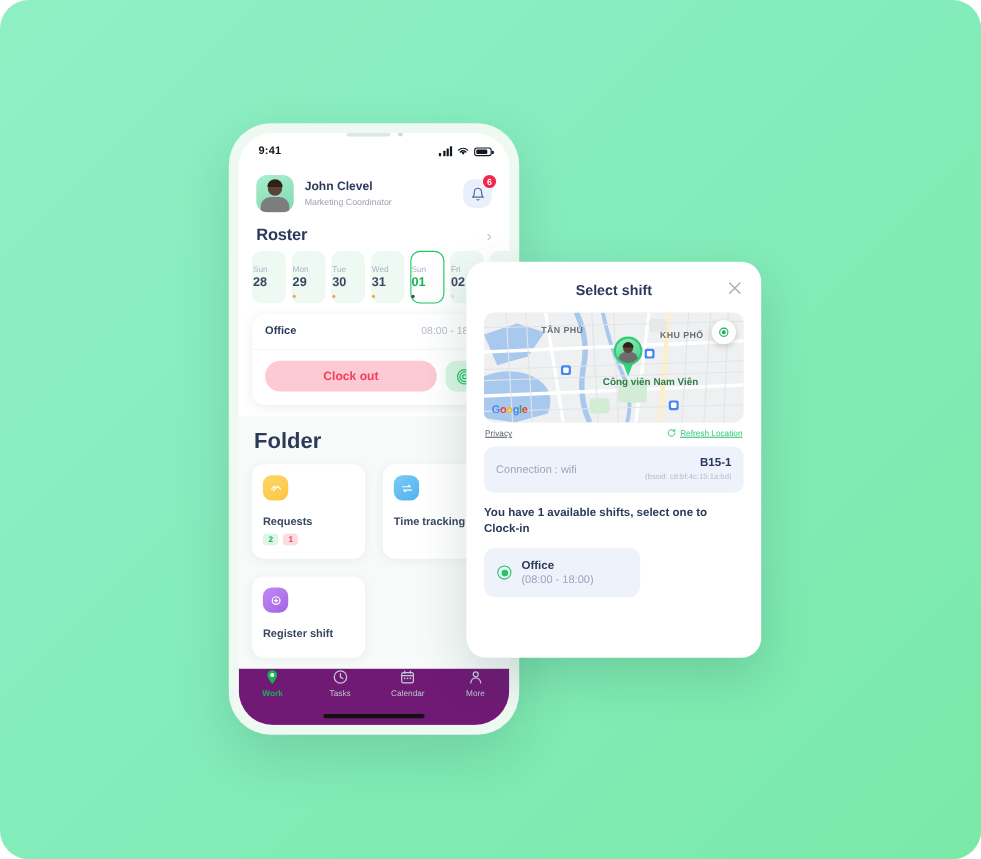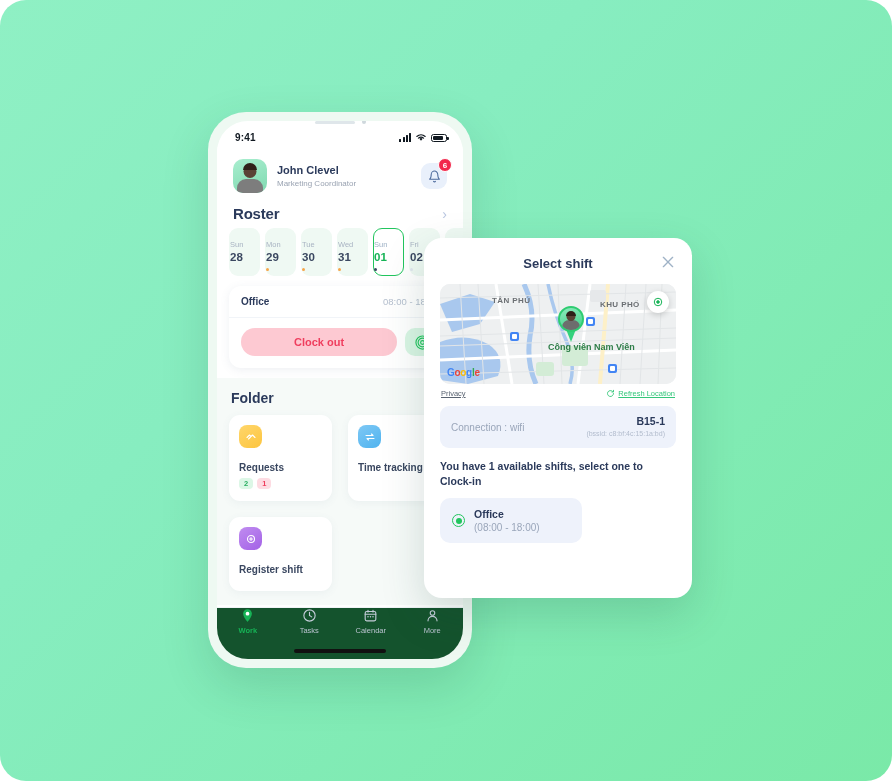--- a/index.html
+++ b/index.html
@@ -143,21 +143,21 @@
     font-family: inherit; cursor: pointer;
   }
   .geo-btn {
     width: 34px; height: 28px; border-radius: 10px; background: #d9f6e4;
     display: flex; align-items: center; justify-content: center; flex: 0 0 auto;
   }
   .geo-btn svg { width: 15px; height: 15px; }
 
   
   .folder-area { background: #f6faf8; margin-top: 10px; padding: 10px 12px 14px 12px; min-height: 190px; }
-  .folder-title { font-size: 14px; font-weight: 700; color: #2b3a5b; margin: 2px 0 9px 2px; }
+  .folder-title { font-size: 20px; font-weight: 700; color: #2b3a5b; margin: 2px 0 9px 2px; }
   .folder-grid { display: grid; grid-template-columns: 1fr 1fr; gap: 16px; }
   .fcard {
     background: #fff; border-radius: 11px; padding: 10px 10px 12px 10px;
     box-shadow: 0 2px 8px rgba(90,110,140,0.07); min-height: 74px;
   }
   .ficon {
     width: 23px; height: 23px; border-radius: 8px; display: flex;
     align-items: center; justify-content: center; margin-bottom: 14px;
   }
   .ficon svg { width: 12px; height: 12px; }
@@ -165,21 +165,21 @@
   .ficon.blue { background: linear-gradient(145deg,#7ec8f5,#4fb3ef); }
   .ficon.purple { background: linear-gradient(145deg,#c08cf0,#a362e6); }
   .fname { font-size: 10px; color: #3a4760; font-weight: 600; }
   .fbadges { display: flex; gap: 4px; margin-top: 5px; }
   .fbadge { font-size: 7.5px; font-weight: 700; padding: 1px 5px; border-radius: 4px; }
   .fbadge.green { background: #dcf7e6; color: #27ae60; }
   .fbadge.red { background: #fddbe2; color: #ef3e5e; }
 
   
   .tabbar {
-    flex: 0 0 auto; height: 52px; background: #14532d;
+    flex: 0 0 auto; height: 52px; background: #701a75;
     border-top: 1px solid #f0f3f6;
     display: flex; align-items: flex-start; justify-content: space-around;
     padding-top: 0;
   }
   .tab { display: flex; flex-direction: column; align-items: center; gap: 3px; width: 52px; }
   .tab svg { width: 15px; height: 15px; }
   .tab span { font-size: 7.5px; color: #b9c3cf; }
   .tab.active span { color: #16b356; font-weight: 600; }
   .home-ind {
     position: absolute; bottom: 6px; left: 50%; transform: translateX(-50%);

